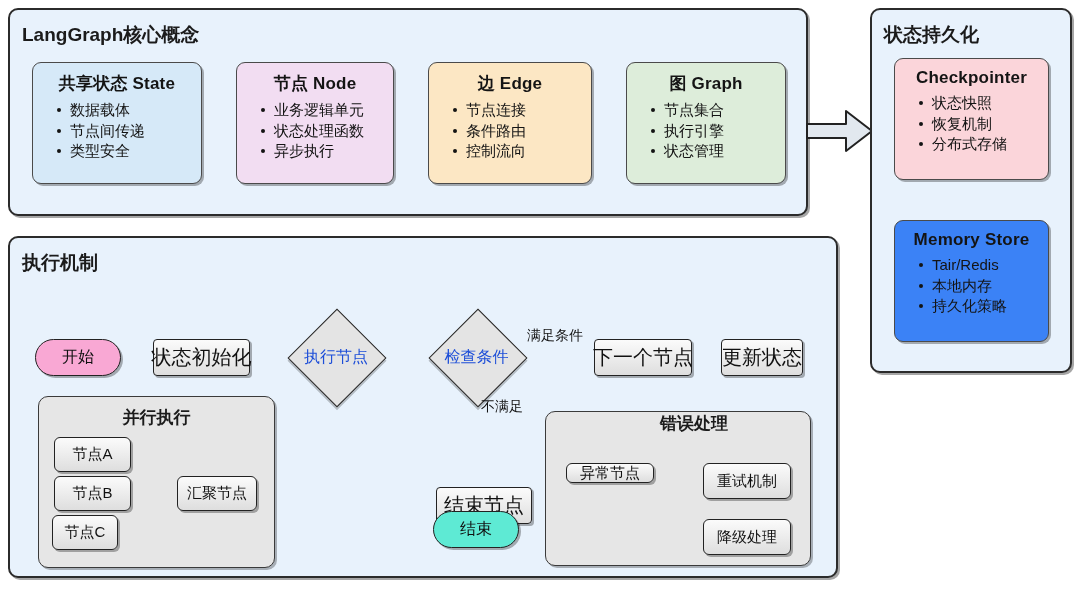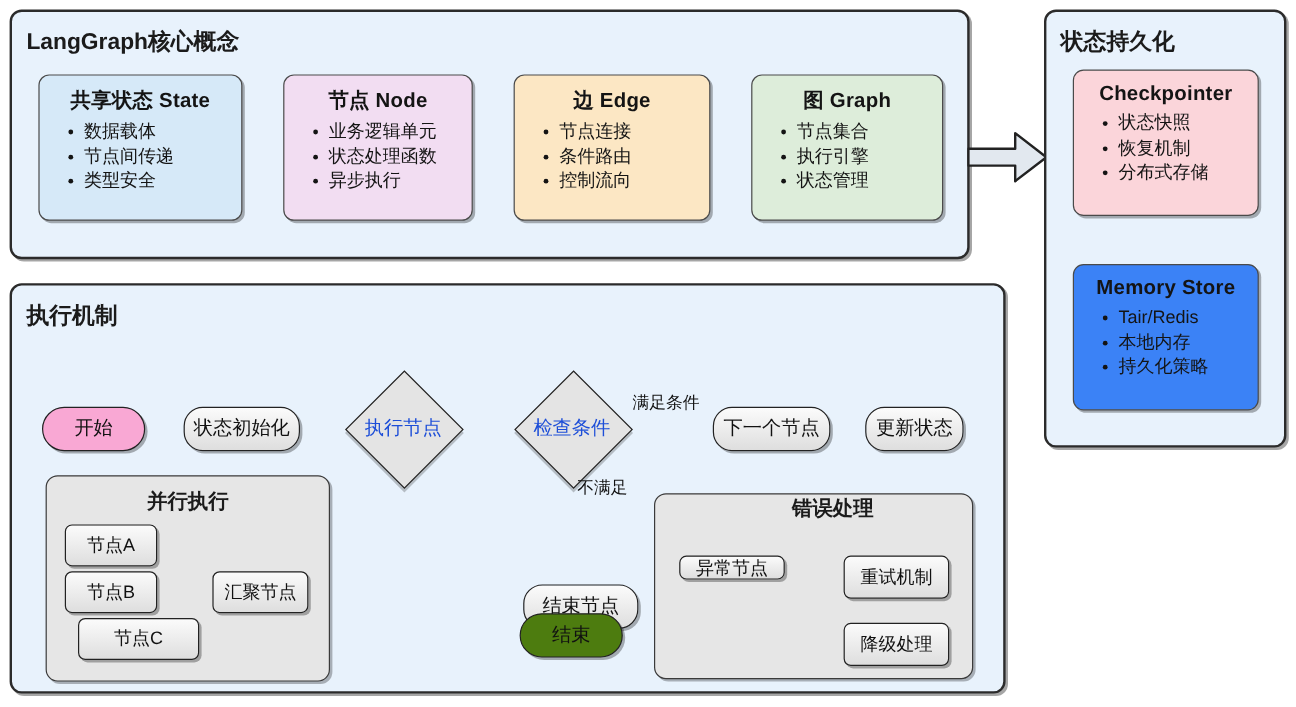--- a/index.html
+++ b/index.html
@@ -93,37 +93,37 @@
   .c-node   { background: #f2ddf2; }
   .c-edge   { background: #fce7c4; }
   .c-graph  { background: #ddedda; }
   .c-ckpt   { background: #fbd5da; }
   .c-mem    { background: #3b82f6; }
 
   
   .fbox {
     background: linear-gradient(180deg,#fbfbfb 0%, #ebebeb 55%, #dedede 100%);
     border: 1.8px solid #222;
-    border-radius: 16px;
+    border-radius: 4px;
     box-shadow: 2px 2px 0 rgba(0,0,0,0.30);
     display: flex; align-items: center; justify-content: center;
-    font-size: 16px; color: #111; white-space: nowrap;
+    font-size: 20px; color: #111; white-space: nowrap;
   }
   .fbox.small { font-size: 15px; border-radius: 6px; }
 
   
   .pill {
     border: 1.8px solid #222;
     border-radius: 999px;
     box-shadow: 2px 2px 0 rgba(0,0,0,0.30);
     display: flex; align-items: center; justify-content: center;
     font-size: 16px; color: #111;
   }
   .pill-start { background: #f9a8d4; justify-content: center; }
-  .pill-end   { background: #4d7c0f; }
+  .pill-end   { background: #5eead4; }
 
   
   .diamond-wrap { position: absolute; }
   .diamond-shape {
     position: absolute; inset: 0;
     background: #e4e4e4;
     border: 1.8px solid #222;
     transform: rotate(45deg);
     box-shadow: 2px 2px 0 rgba(0,0,0,0.22);
   }
@@ -309,21 +309,21 @@
   <div class="abs subpanel" style="left:38px; top:396px; width:237px; height:172px;">
     <div class="subpanel-title" style="top:9px;">并行执行</div>
   </div>
 
   <div class="abs fbox small" style="left:54px; top:437px; width:77px; height:35px;">
     <span>节点A</span>
   </div>
   <div class="abs fbox small" style="left:54px; top:476px; width:77px; height:35px;">
     <span>节点B</span>
   </div>
-  <div class="abs fbox small" style="left:65px; top:515px; width:101px; height:35px;">
+  <div class="abs fbox small" style="left:52px; top:515px; width:66px; height:35px;">
     <span>节点C</span>
   </div>
   <div class="abs fbox small" style="left:177px; top:476px; width:80px; height:35px;">
     <span>汇聚节点</span>
   </div>
 
   <div class="abs subpanel" style="left:545px; top:411px; width:266px; height:155px;">
     <div class="subpanel-title" style="top:0;padding-left:32px;">错误处理</div>
   </div>
 

